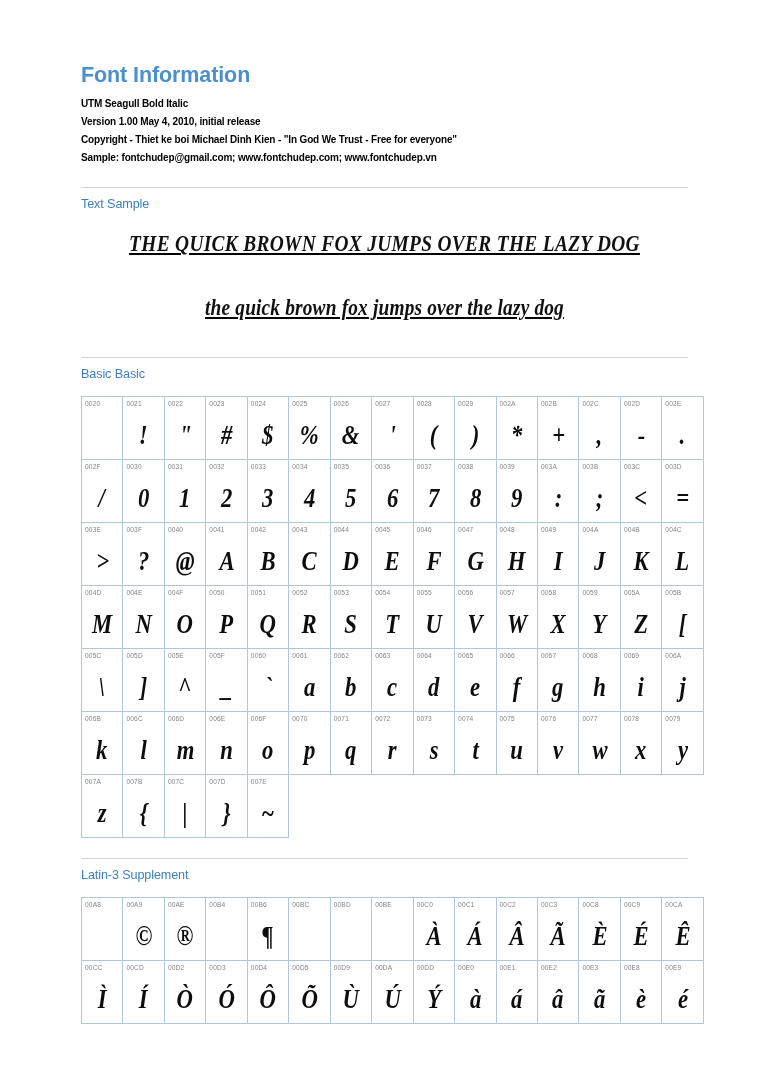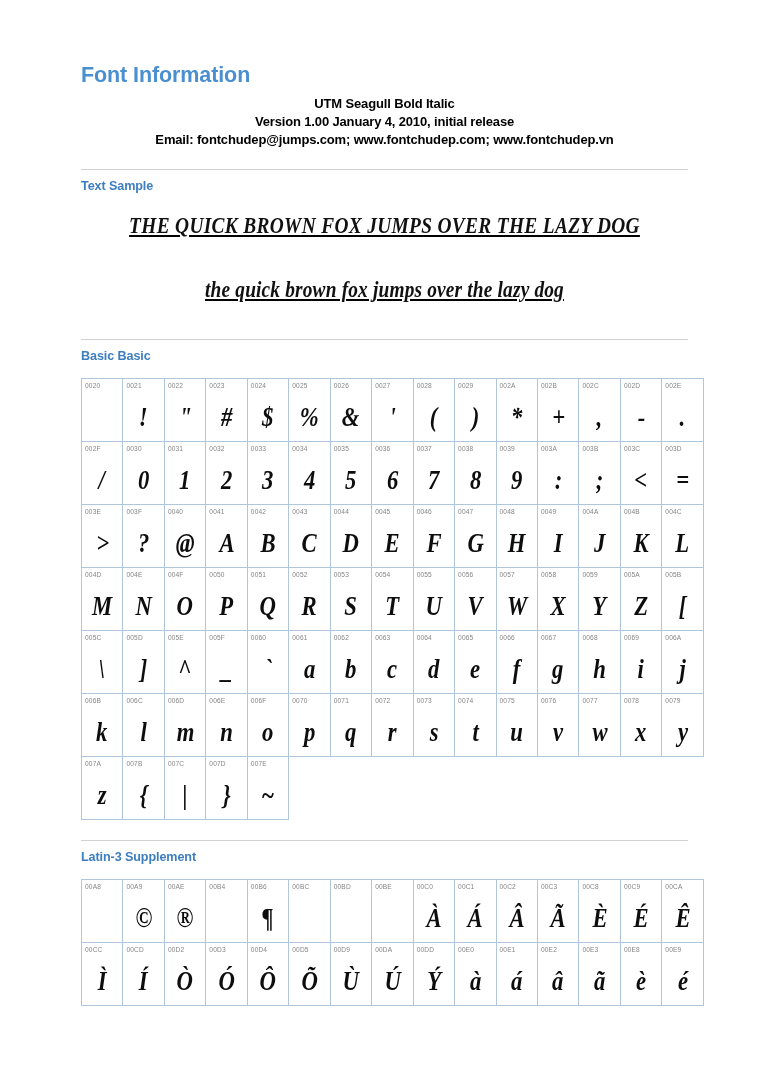--- a/index.html
+++ b/index.html
@@ -33,42 +33,41 @@
     margin: 0 0 7px 0;
     line-height: 1.1;
   }
 
   .info-list {
     margin: 0;
     padding: 0;
     list-style: none;
   }
   .info-list li {
-    font-size: 13px;
+    font-size: 10px;
     font-weight: bold;
     line-height: 18.2px;
     color: #000000;
     white-space: nowrap;
     letter-spacing: -0.15px;
-    text-align: center;
   }
 
   
   .section {
     margin-top: 20px;
   }
   .section-rule {
     border-top: 1px solid #d2d2d2;
     height: 0;
     font-size: 0;
     line-height: 0;
   }
   .section-heading {
     font-size: 12.6px;
-    font-weight: bold;
+    font-weight: normal;
     color: #3d7ebf;
     margin: 9px 0 0 0;
     letter-spacing: -0.1px;
   }
 
   
   .sample-area {
     padding: 12px 0 14px 0;
     text-decoration: underline;
   }
@@ -149,22 +148,23 @@
 </style>
 </head>
 <body>
 
 <div class="page">
 
   <div>
     <h1 class="doc-title">Font Information</h1>
     <ul class="info-list">
       <li>UTM Seagull Bold Italic</li>
-      <li>Version 1.00 January 4, 2010, initial release</li>
-      <li>Email: fontchudep@jumps.com; www.fontchudep.com; www.fontchudep.vn</li>
+      <li>Version 1.00 May 4, 2010, initial release</li>
+      <li>Copyright - Thiet ke boi Michael Dinh Kien - "In God We Trust - Free for everyone"</li>
+      <li>Sample: fontchudep@gmail.com; www.fontchudep.com; www.fontchudep.vn</li>
     </ul>
   </div>
 
   <div class="section">
     <div class="section-rule"></div>
     <h2 class="section-heading">Text Sample</h2>
     <div class="sample-area">
       <div class="sample-line sample-upper">THE QUICK BROWN FOX JUMPS OVER THE LAZY DOG</div>
       <div class="sample-line sample-lower">the quick brown fox jumps over the lazy dog</div>
     </div>

